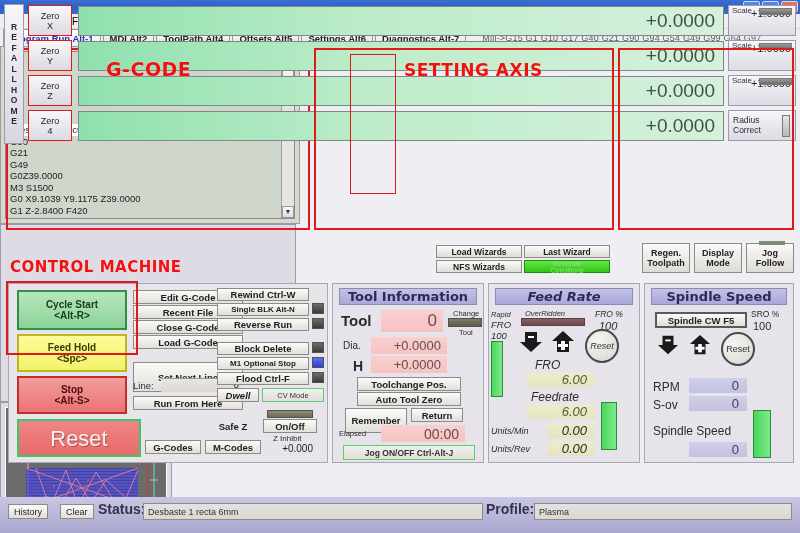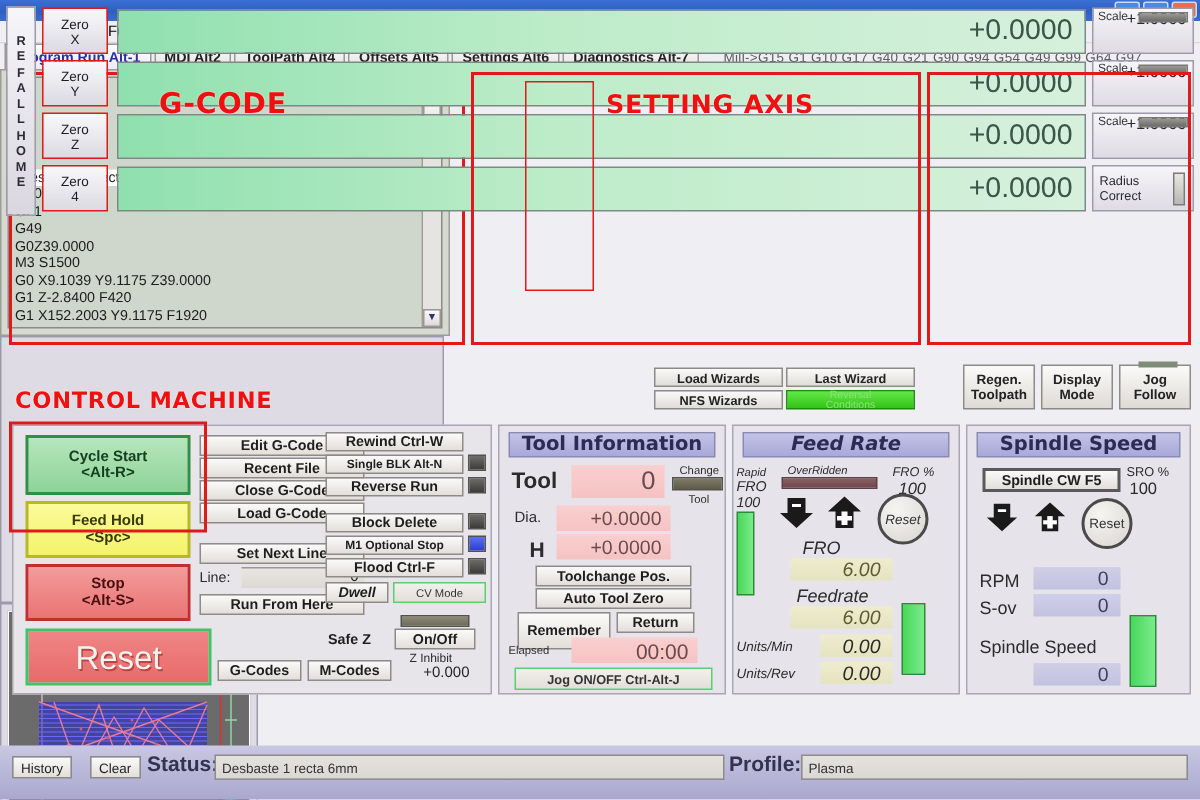--- a/index.html
+++ b/index.html
@@ -256,21 +256,20 @@
     <div class="gcode-inner">
       <div class="gcode-lines">
         <div class="gline sel">(Desbaste 1 recta 6mm)</div>
         <div class="gline">G90</div>
         <div class="gline">G21</div>
         <div class="gline">G49</div>
         <div class="gline">G0Z39.0000</div>
         <div class="gline">M3 S1500</div>
         <div class="gline">G0 X9.1039 Y9.1175 Z39.0000</div>
         <div class="gline">G1   Z-2.8400 F420</div>
-        <div class="gline">G1 X152.2003 Y9.1175  F1920</div>
       </div>
       <div class="gscroll">
         <div class="arw">▲</div>
         <div class="thumb"></div>
         <div class="arw bot">▼</div>
       </div>
     </div>
   </div>
   <div class="redbox" style="left:6px;top:48px;width:304px;height:182px;"></div>
   <div class="redlabel" style="left:106px;top:58px;font-size:19px;">G-CODE</div>
@@ -462,21 +461,21 @@
     <div class="bigbtn stp">
       <span>Stop</span>
       <span>&lt;Alt-S&gt;</span>
     </div>
     <div class="bigbtn rst">Reset</div>
 
     <div class="cbtn" style="left:124px;top:6px;width:110px;height:14px;">Edit G-Code</div>
     <div class="cbtn" style="left:124px;top:21px;width:110px;height:14px;">Recent File</div>
     <div class="cbtn" style="left:124px;top:36px;width:110px;height:14px;">Close G-Code</div>
     <div class="cbtn" style="left:124px;top:51px;width:110px;height:14px;">Load G-Code</div>
-    <div class="cbtn" style="left:124px;top:78px;width:110px;height:14px;text-align:right;">Set Next Line</div>
+    <div class="cbtn" style="left:124px;top:78px;width:110px;height:30px;text-align:right;">Set Next Line</div>
     <div class="ctext" style="left:124px;top:96px;">Line:</div>
     <div class="cfield" style="left:152px;top:94px;width:82px;height:14px;">0</div>
     <div class="cbtn" style="left:124px;top:112px;width:110px;height:14px;">Run From Here</div>
 
     <div class="cbtn" style="left:208px;top:4px;width:92px;height:13px;">Rewind Ctrl-W</div>
     <div class="cbtn sm" style="left:208px;top:19px;width:92px;height:13px;">Single BLK Alt-N</div>
     <div class="led" style="left:303px;top:19px;"></div>
     <div class="cbtn" style="left:208px;top:34px;width:92px;height:13px;">Reverse Run</div>
     <div class="led" style="left:303px;top:34px;"></div>
     <div class="cbtn" style="left:208px;top:58px;width:92px;height:13px;">Block Delete</div>

